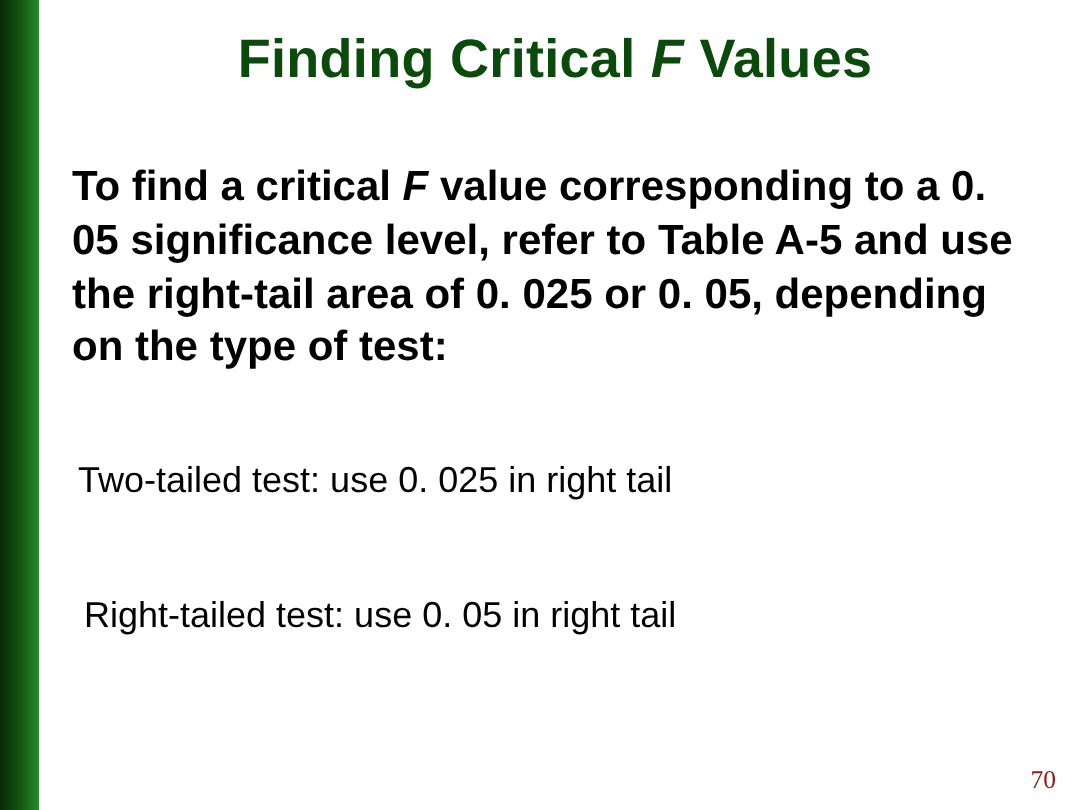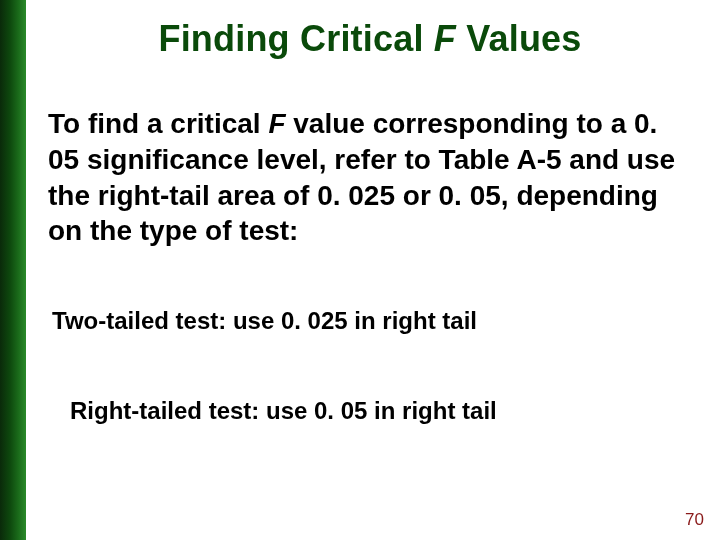--- a/index.html
+++ b/index.html
@@ -33,31 +33,31 @@
   .body-text {
     font-size: 28px;
     font-weight: bold;
     color: #000000;
     line-height: 1.28;
     margin-bottom: 56px;
   }
   .body-text .italic { font-style: italic; }
   .line-two, .line-right {
     font-size: 24px;
-    font-weight: bold;
+    font-weight: normal;
     color: #000000;
     line-height: 1.3;
   }
   .line-two { margin-bottom: 58px; margin-left: 4px; }
-  .line-right { margin-left: 22px; }
+  .line-right { margin-left: 8px; }
   .page-num {
     position: absolute;
     right: 16px;
     bottom: 10px;
-    font-family: Liberation Sans, sans-serif;
+    font-family: Liberation Serif, serif;
     font-size: 17px;
     color: #8a1a1a;
   }
 </style>
 </head>
 <body>
 
 <div class="sidebar"></div>
 
 <div class="content">

